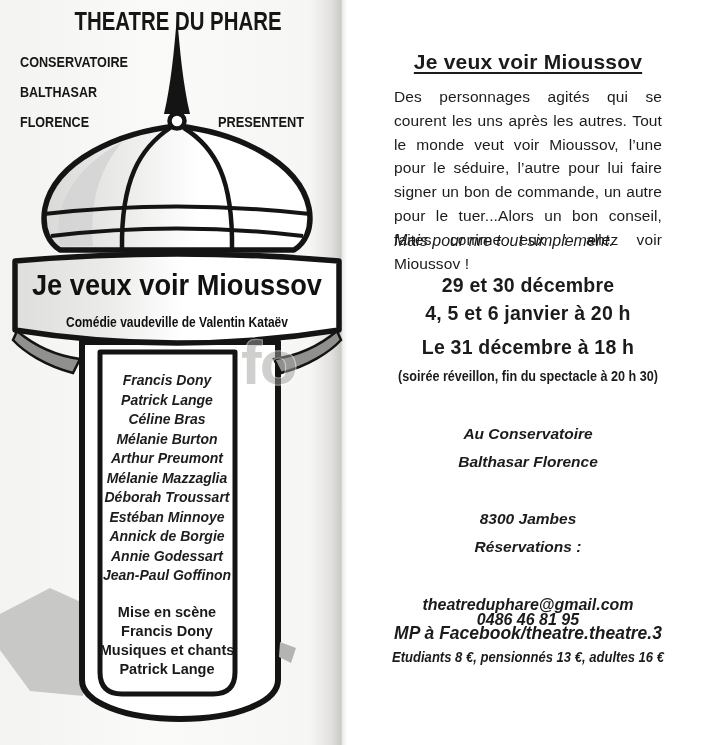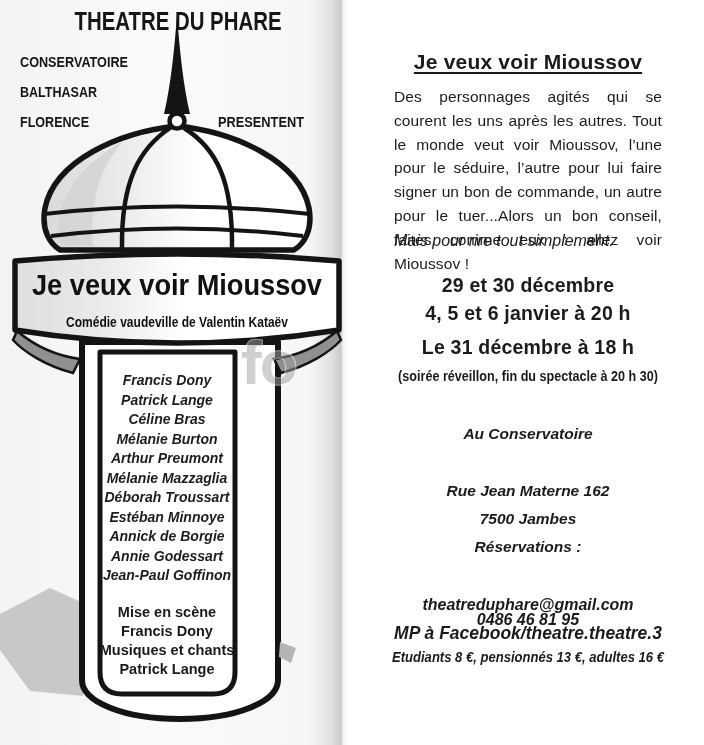--- a/index.html
+++ b/index.html
@@ -121,22 +121,22 @@
     <h1 class="heading">Je veux voir Mioussov</h1>
     <p class="synopsis">Des personnages agités qui se courent les uns après les autres. Tout le monde veut voir Mioussov, l’une pour le séduire, l’autre pour lui faire signer un bon de commande, un autre pour le tuer...Alors un bon conseil, faites comme eux : allez voir Mioussov !</p>
     <p class="tagline">Mais pour rire tout simplement.</p>
 
     <div class="date d1">29 et 30 décembre</div>
     <div class="date d2">4, 5 et 6 janvier à 20 h</div>
     <div class="date d3">Le 31 décembre à 18 h</div>
     <div class="note">(soirée réveillon, fin du spectacle à 20 h 30)</div>
 
     <div class="venue v1">Au Conservatoire</div>
-    <div class="venue v3">Rue Jean Materne 162</div>
-    <div class="venue v4">7500 Jambes</div>
+    <div class="venue v2">Balthasar Florence</div>
+    <div class="venue v4">8300 Jambes</div>
     <div class="venue res">Réservations :</div>
     <div class="venue phone">0486 46 81 95</div>
     <div class="venue email">theatreduphare@gmail.com</div>
     <div class="fb">MP à Facebook/theatre.theatre.3</div>
     <div class="prices">Etudiants 8 €, pensionnés 13 €, adultes 16 €</div>
   </div>
 
 </div>
 
 </body></html>

